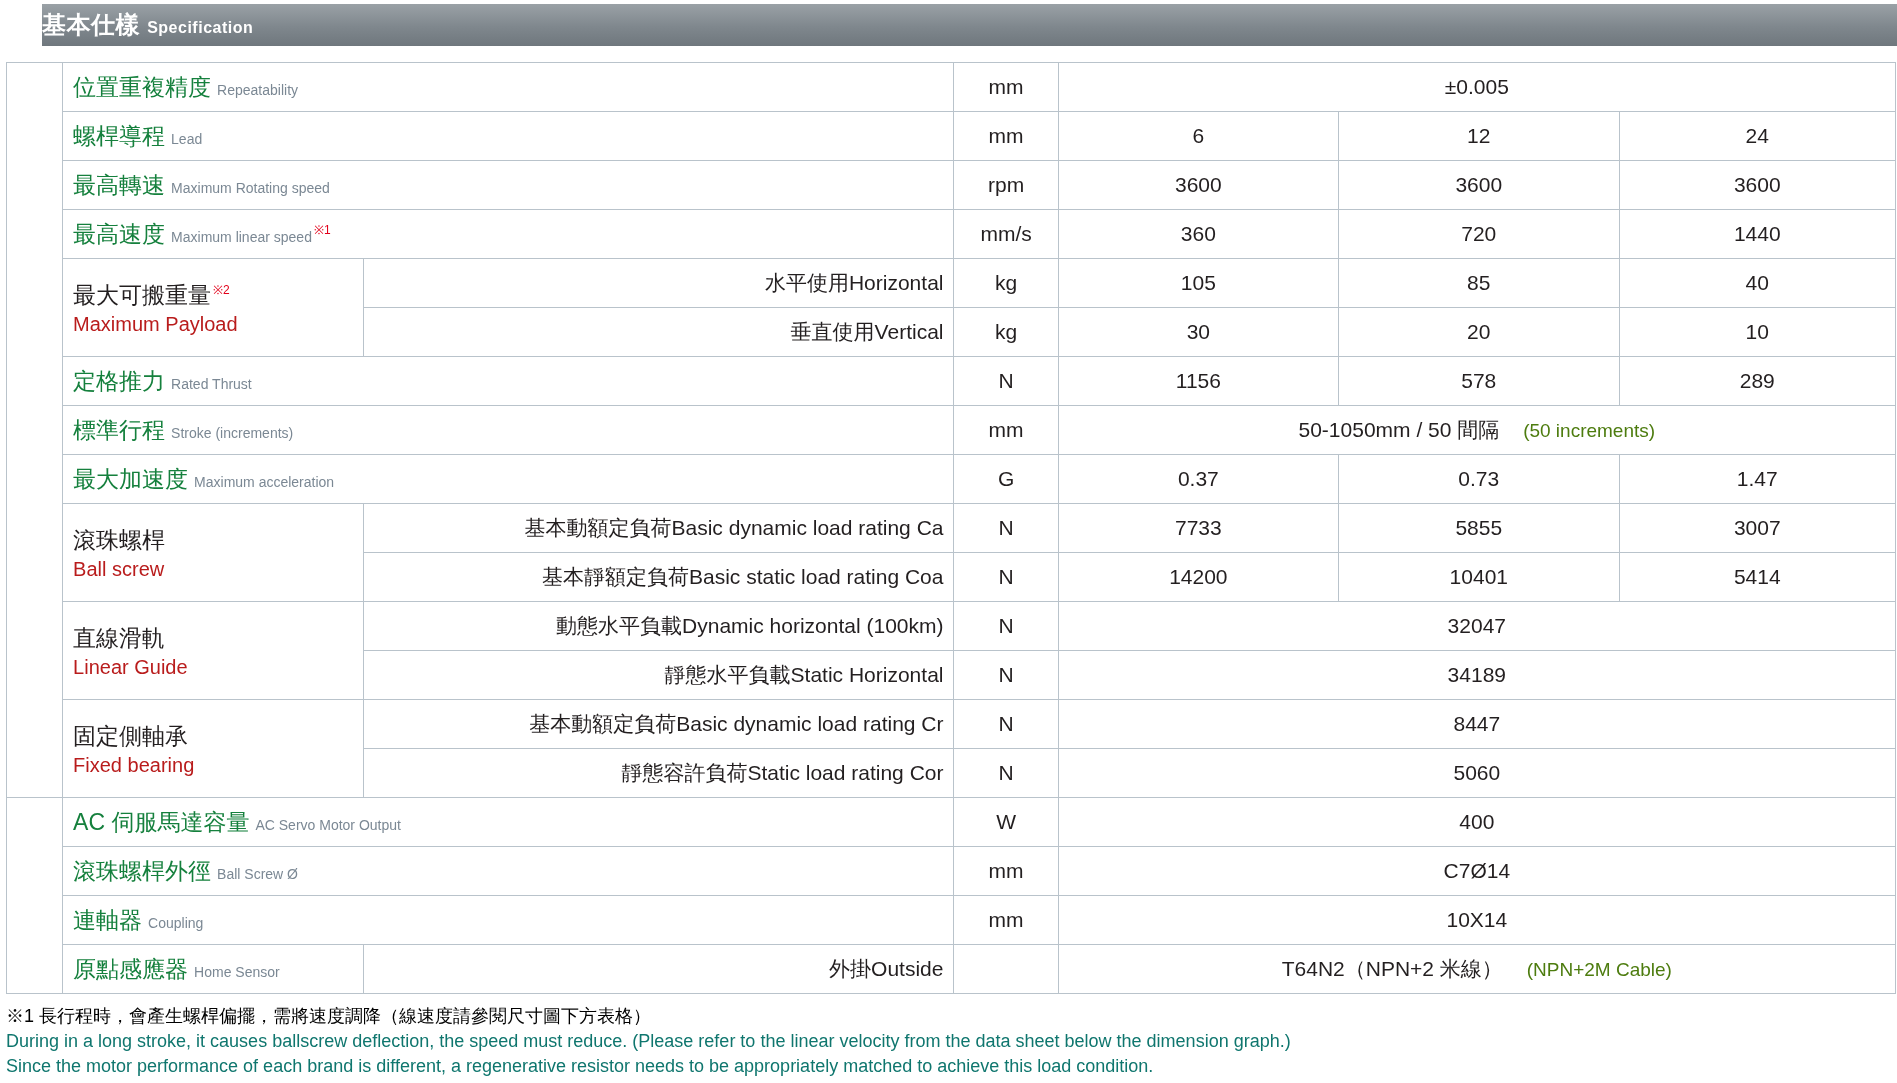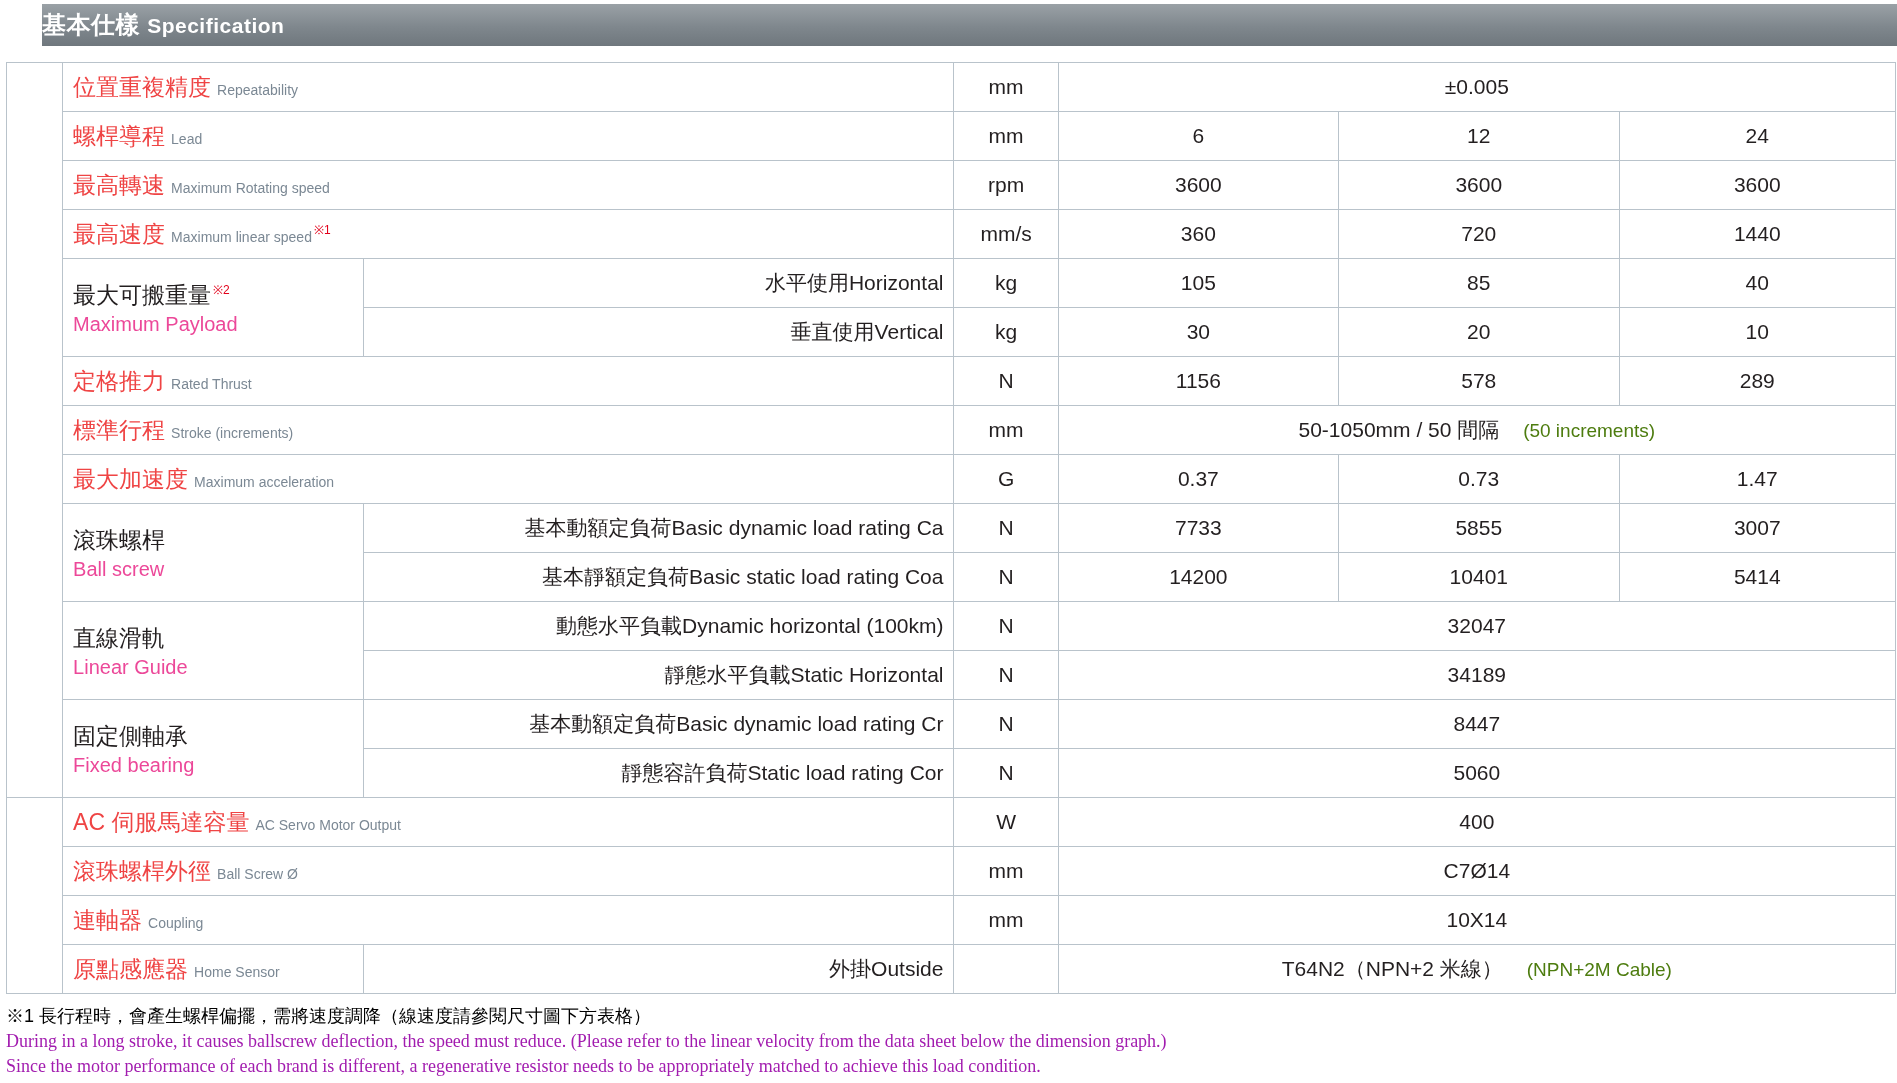--- a/index.html
+++ b/index.html
@@ -37,21 +37,21 @@
     background: #ffffff;
   }
   .titlebar .tbar-text {
     color: #ffffff;
     font-size: 24px;
     font-weight: bold;
     letter-spacing: 0.5px;
     white-space: nowrap;
   }
   .titlebar .tbar-text .en {
-    font-size: 21px;
+    font-size: 16px;
     font-weight: bold;
   }
 
   
   table.spec {
     border-collapse: collapse;
     table-layout: fixed;
     width: 1890px;
     margin-top: 16px;
     margin-left: 6px;
@@ -82,24 +82,24 @@
     letter-spacing: 4px;
     line-height: 1.05;
     display: inline-block;
   }
 
   td.label {
     background: #eef2f6;
     text-align: left;
     padding-left: 16px;
   }
-  td.label .cn { font-size: 23px; color: #ef4444; }
+  td.label .cn { font-size: 23px; color: #15803d; }
   td.label .en { font-size: 14px; color: #7b8894; margin-left: 6px; }
   td.label .cn2 { font-size: 23px; color: #231f20; display: block; }
-  td.label .en2 { font-size: 20px; color: #ec4899; display: block; margin-top: 2px; }
+  td.label .en2 { font-size: 20px; color: #b91c1c; display: block; margin-top: 2px; }
   td.label sup.note {
     color: #e2001a;
     font-size: 12px;
     vertical-align: super;
     margin-left: 2px;
   }
   td.sublabel {
     background: #eef2f6;
     text-align: right;
     padding-left: 16px;
@@ -125,23 +125,22 @@
   .notes {
     margin-top: 10px;
     margin-left: 6px;
     line-height: 1.38;
   }
   .notes .red {
     color: #000000;
     font-size: 18px;
   }
   .notes .blk {
-    color: #a21caf;
+    color: #0f766e;
     font-size: 18px;
-    font-family: Liberation Serif, serif;
   }
 </style>
 </head>
 <body>
 
 <div class="page">
 
   <div class="titlebar">
     <div class="accent"></div>
     <div class="tbar-text">

